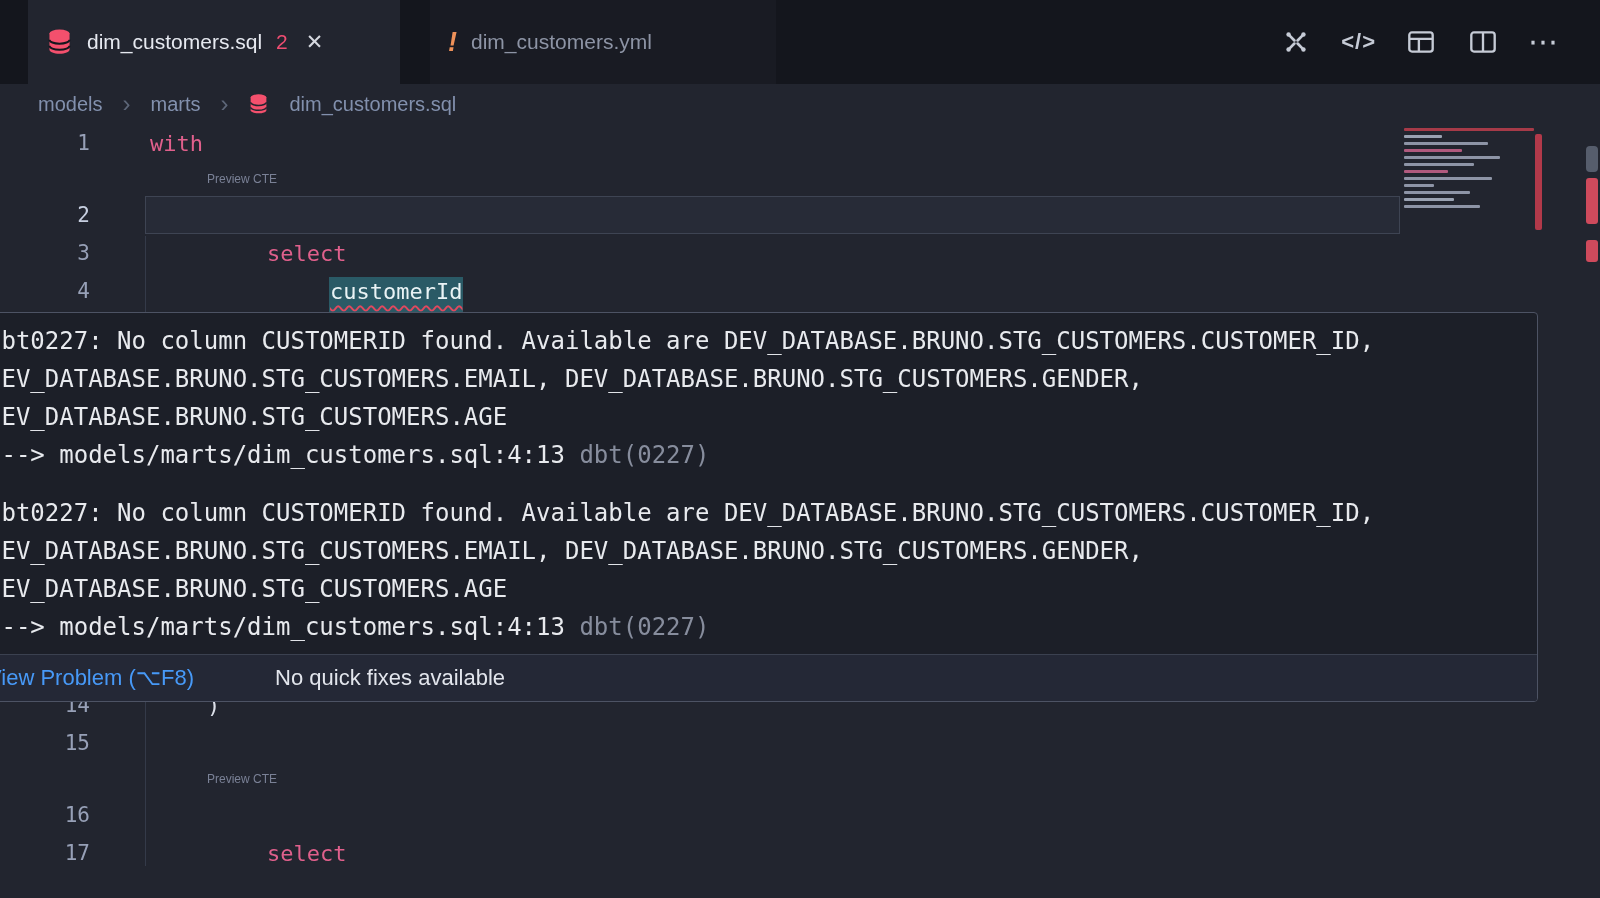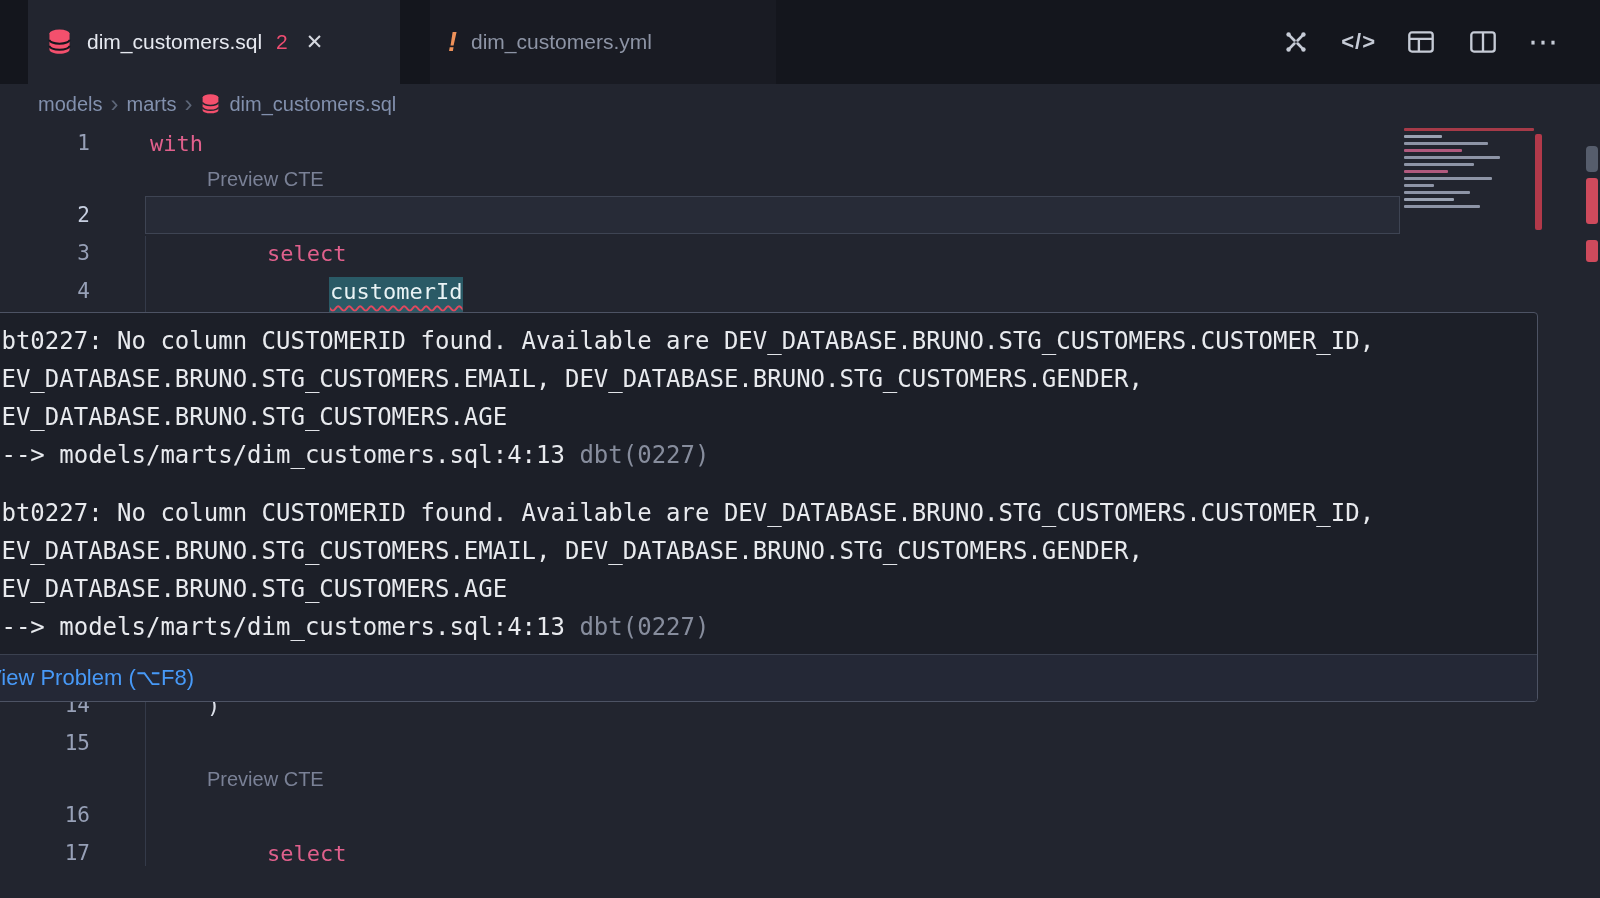--- a/index.html
+++ b/index.html
@@ -15,35 +15,35 @@
   .tab.inactive .tab-title{color:#8d94a5;}
   .tab-badge{font-size:21px;color:#ef4d72;}
   .tab-close{font-size:21px;color:#d6d9e0;margin-left:4px;}
   .warn-mark{font-size:27px;font-weight:bold;color:#ee9159;font-style:italic;}
   .tab-actions{margin-left:auto;display:flex;align-items:center;gap:28px;padding-right:42px;}
   .act-icon{color:#c6cbd6;display:flex;align-items:center;justify-content:center;cursor:pointer;}
   .act-text{font-size:22px;color:#c6cbd6;font-weight:bold;letter-spacing:1px;}
   .act-more{font-size:30px;color:#c6cbd6;line-height:10px;}
 
   
-  .breadcrumb{position:absolute;top:84px;left:0;right:0;height:40px;display:flex;align-items:center;gap:8px;padding-left:38px;font-size:20px;color:#8290ad;}
+  .breadcrumb{position:absolute;top:84px;left:0;right:0;height:40px;display:flex;align-items:center;gap:20px;padding-left:38px;font-size:20px;color:#8290ad;}
   .chev{color:#5d6678;font-size:24px;line-height:20px;}
   .bc-seg{cursor:pointer;}
 
   
   .top-code{position:absolute;top:124px;left:0;right:0;}
   .bottom-code{position:absolute;top:686px;left:0;right:0;z-index:10;}
   .code-row{position:relative;height:38px;display:flex;align-items:center;font-family:"DejaVu Sans Mono",monospace;font-size:22px;color:#dde1ea;}
   .gutter{width:90px;text-align:right;color:#97a0b7;flex:none;font-size:21px;position:relative;z-index:2;}
   .gutter.active{color:#c7cfe0;}
   .ctext{white-space:pre;position:relative;z-index:2;}
   .kw{color:#e0608c;}
   .plain{color:#dde1ea;}
   .lens-row{height:34px;display:flex;align-items:center;}
-  .lens{font-size:20px;color:#7a8196;margin-left:207px;cursor:pointer;}
+  .lens{font-size:12px;color:#7a8196;margin-left:207px;cursor:pointer;}
   .line-box{position:absolute;left:145px;right:200px;top:0;bottom:0;background:#272b37;border:1px solid #3e4453;box-sizing:border-box;z-index:1;}
   .caret{display:inline-block;width:2.5px;height:30px;background:#ffffff;vertical-align:middle;margin-left:1px;}
   .ghost{display:inline-block;width:9px;height:30px;background:#454c5c;vertical-align:middle;}
   .sel-error{background:#2a5a66;color:#e9f3f5;text-decoration:underline wavy #e2485e 2px;text-underline-offset:6px;padding:2px 1px 14px 1px;}
   .guide{position:absolute;width:1px;background:#343a49;left:145px;z-index:0;}
 
   
   .hover{position:absolute;top:312px;left:-14px;width:1552px;height:390px;background:#1c1f28;border:1px solid #4d5364;border-radius:4px;z-index:40;box-sizing:border-box;display:flex;flex-direction:column;overflow:hidden;}
   .hover-body{flex:1;padding:9px 8px 0 0;font-family:"DejaVu Sans Mono",monospace;font-size:24px;color:#e8eaee;}
   .err-line{height:38px;line-height:38px;white-space:pre;}
@@ -184,20 +184,21 @@
       </div>
       <div class="err-block">
         <div class="err-line">dbt0227: No column CUSTOMERID found. Available are DEV_DATABASE.BRUNO.STG_CUSTOMERS.CUSTOMER_ID,</div>
         <div class="err-line">DEV_DATABASE.BRUNO.STG_CUSTOMERS.EMAIL, DEV_DATABASE.BRUNO.STG_CUSTOMERS.GENDER,</div>
         <div class="err-line">DEV_DATABASE.BRUNO.STG_CUSTOMERS.AGE</div>
         <div class="err-line"><span> --&gt; models/marts/dim_customers.sql:4:13 </span><span class="code-ref">dbt(0227)</span></div>
       </div>
     </div>
     <div class="hover-footer">
       <span class="view-problem">View Problem (⌥F8)</span>
+      <span class="no-fix">No quick fixes available</span>
     </div>
   </div>
 
   <div class="minimap">
     <div class="mm" style="width:130px;background:#a63a48;"></div>
     <div class="mm" style="width:38px;background:#9aa2b2;"></div>
     <div class="mm" style="width:84px;background:#8d94a6;"></div>
     <div class="mm" style="width:58px;background:#b05a7e;"></div>
     <div class="mm" style="width:96px;background:#8d94a6;"></div>
     <div class="mm" style="width:70px;background:#8d94a6;"></div>

